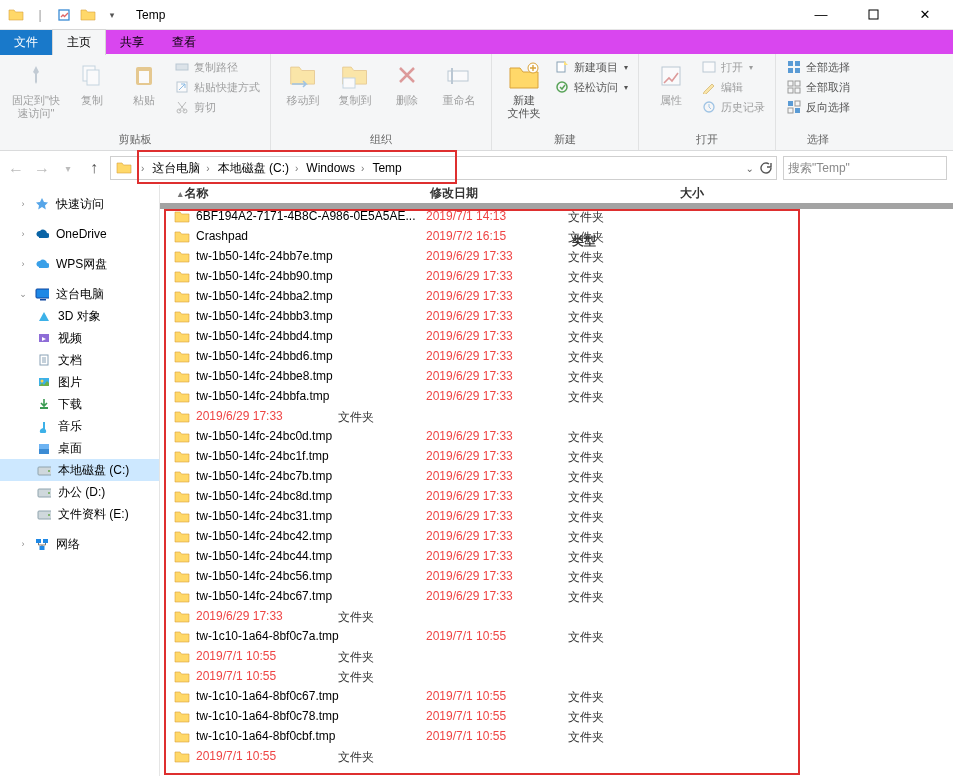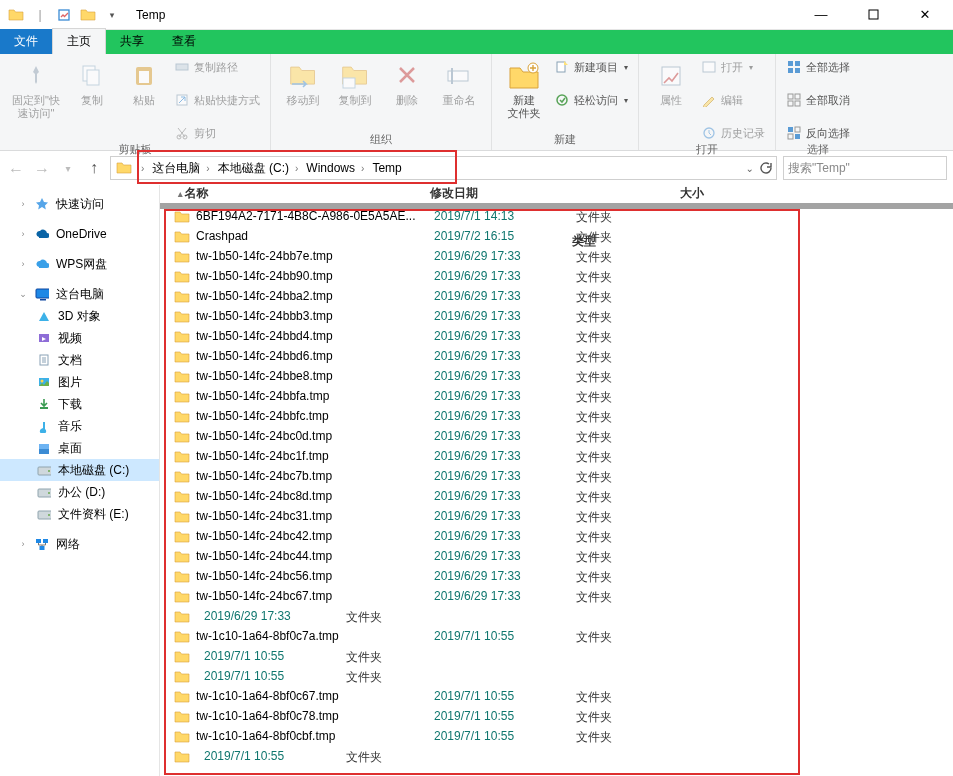--- a/index.html
+++ b/index.html
@@ -5,34 +5,34 @@
 * { margin:0; padding:0; box-sizing:border-box; font-family:"Microsoft YaHei","Segoe UI",sans-serif; }
 body { width:953px; height:776px; background:#fff; font-size:12px; color:#000; overflow:hidden; }
 
 .titlebar { height:30px; display:flex; align-items:center; padding:0 6px; background:#fff; border-bottom:1px solid #e5e5e5; }
 .titlebar .qat { display:flex; align-items:center; gap:4px; }
 .titlebar .qat .ic { width:20px; height:20px; display:flex; align-items:center; justify-content:center; }
 .titlebar .title { margin-left:14px; }
 .titlebar .wincontrols { margin-left:auto; display:flex; gap:8px; }
 .titlebar .wincontrols .wbtn { width:44px; height:28px; display:flex; align-items:center; justify-content:center; font-size:13px; }
 
-.tabbar { display:flex; align-items:flex-end; background:#22c55e; height:24px; }
+.tabbar { display:flex; align-items:center; background:#d946ef; height:24px; }
 .tabbar .tab { padding:4px 14px; font-size:12px; cursor:default; }
 .tabbar .tab.file { background:#1979ca; color:#fff; }
 .tabbar .tab.active { border:1px solid #d6d6d6; border-bottom:none; background:#f5f6f7; }
 
 .ribbon { height:97px; background:#f5f6f7; border-bottom:1px solid #dadbdc; display:flex; }
 .ribbon .group { border-right:1px solid #e1e2e3; padding:4px 10px 2px; display:flex; flex-direction:column; }
 .ribbon .group .body { flex:1; display:flex; align-items:flex-start; gap:8px; }
 .ribbon .group .glabel { text-align:center; font-size:11px; color:#666; height:16px; }
 .rbtn { display:flex; flex-direction:column; align-items:center; justify-content:flex-start; gap:2px; min-width:44px; padding:2px 2px; color:#555; }
 .rbtn.disabled { opacity:.55; }
 .rbtn .bic { width:32px; height:32px; display:flex; align-items:center; justify-content:center; }
 .rbtn .lb { font-size:11px; text-align:center; line-height:13px; }
-.smallcol { display:flex; flex-direction:column; gap:15px; }
+.smallcol { display:flex; flex-direction:column; gap:2px; }
 .smallcol .sitm { display:flex; align-items:center; gap:4px; font-size:11px; color:#555; padding:1px 0;}
 .smallcol .sitm.disabled { opacity:.55; }
 .smallcol .sic { width:16px; height:16px; display:flex; align-items:center; justify-content:center; }
 
 .addrrow { height:34px; display:flex; align-items:center; padding:2px 6px; gap:6px; background:#fff; }
 .navarrows { display:flex; align-items:center; gap:6px; color:#bcbcbc; font-size:16px; }
 .navarrows .ar { width:20px; text-align:center; }
 .up { color:#555; }
 .addrbar { flex:1; height:24px; border:1px solid #cfcfcf; display:flex; align-items:center; position:relative; }
 .addrbar .foldic { width:22px; height:22px; margin:0 2px; display:flex; align-items:center; justify-content:center; }
@@ -56,21 +56,21 @@
 .colhdr { height:24px; display:flex; align-items:flex-start; border-bottom:6px solid #a3a3a3; color:#333;font-weight:bold; }
 .colhdr .ch { padding-left:18px; }
 .ch.name { width:252px; }
 .ch.date { width:142px; }
 .ch.type { width:108px;margin-top:48px; }
 .ch.size { }
 .filelist { flex:1; overflow:hidden; }
 .frow { display:flex; align-items:flex-start; height:20px; padding-left:14px; }
 .frow .fic { width:16px; height:16px; margin-right:6px; display:flex; align-items:center; justify-content:center; }
 .frow .fname { width:230px; white-space:nowrap; overflow:hidden; text-overflow:ellipsis; }
-.frow .fdate { width:142px; color:#0f766e;margin-left:8px; }
+.frow .fdate { width:142px; color:#ef4444; }
 .frow .ftype { width:108px; color:#333; }
 
 svg { display:block; }
 </style>
 </head>
 <body>
 
 <svg width="0" height="0" style="position:absolute">
   <defs>
     <g id="folder">
@@ -656,21 +656,20 @@
           <span class="fname">tw-1b50-14fc-24bbfa.tmp</span>
           <span class="fdate">2019/6/29 17:33</span>
           <span class="ftype">文件夹</span>
         </div>
         <div class="frow">
           <span class="fic">
             <svg width="16" height="16">
               <use href="#folder"></use>
             </svg>
           </span>
-          <span class="fname">tw-1b50-14fc-24bbfc.tmp</span>
           <span class="fdate">2019/6/29 17:33</span>
           <span class="ftype">文件夹</span>
         </div>
         <div class="frow">
           <span class="fic">
             <svg width="16" height="16">
               <use href="#folder"></use>
             </svg>
           </span>
           <span class="fname">tw-1b50-14fc-24bc0d.tmp</span>

